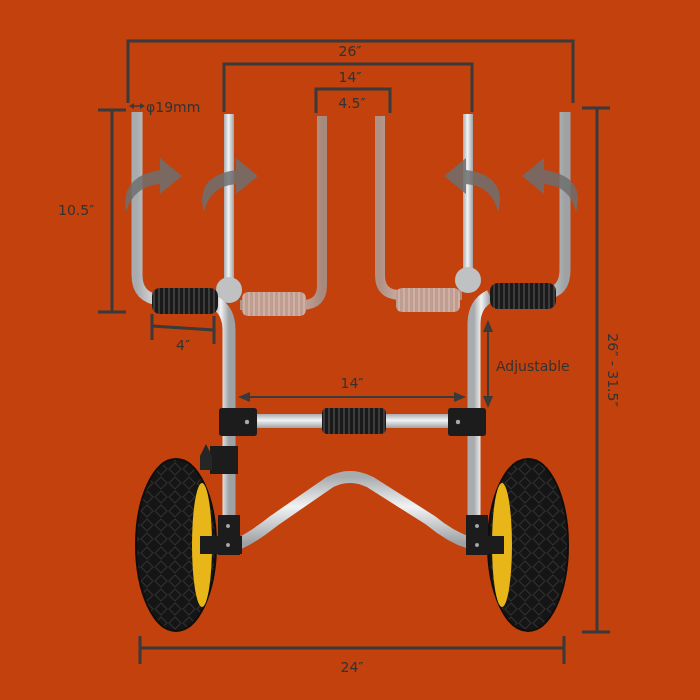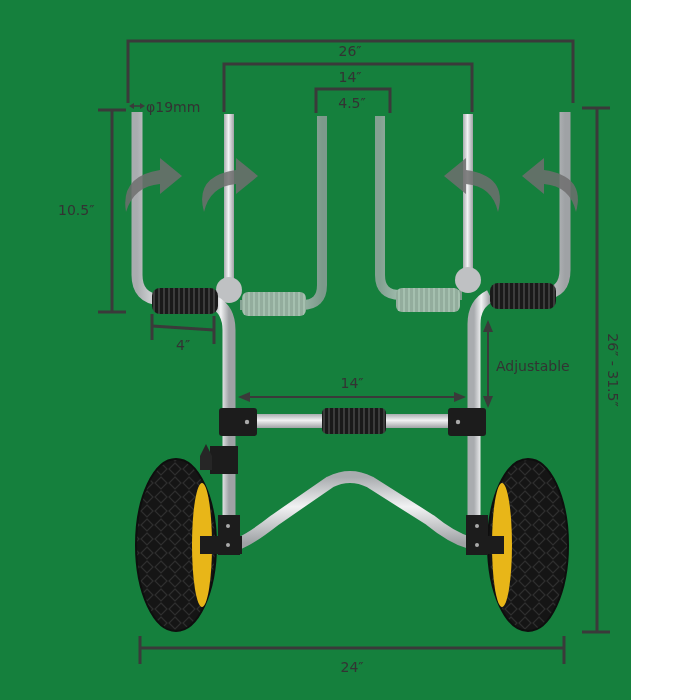--- a/index.html
+++ b/index.html
@@ -1,16 +1,16 @@
 <!DOCTYPE html>
 <html><head>
 <meta charset="utf-8">
 <style>
   html, body { margin:0; padding:0; background:#ffffff; }
-  #stage { position:relative; width:631px; height:700px; overflow:hidden; background:#15803d; font-family:"DejaVu Sans", sans-serif;text-decoration:underline; }
+  #stage { position:relative; width:700px; height:700px; overflow:hidden; background:#c2410c; font-family:"DejaVu Sans", sans-serif;text-decoration:underline; }
   svg { position:absolute; left:0; top:0; }
   .lbl { fill:#333333; font-family:"DejaVu Sans", sans-serif; font-size:14px; }
   .dim { stroke:#3a3a3a; stroke-width:3; fill:none; }
 </style>
 </head>
 <body>
 
 <div id="stage">
 <svg width="700" height="700" viewBox="0 0 700 700">
   <defs>

